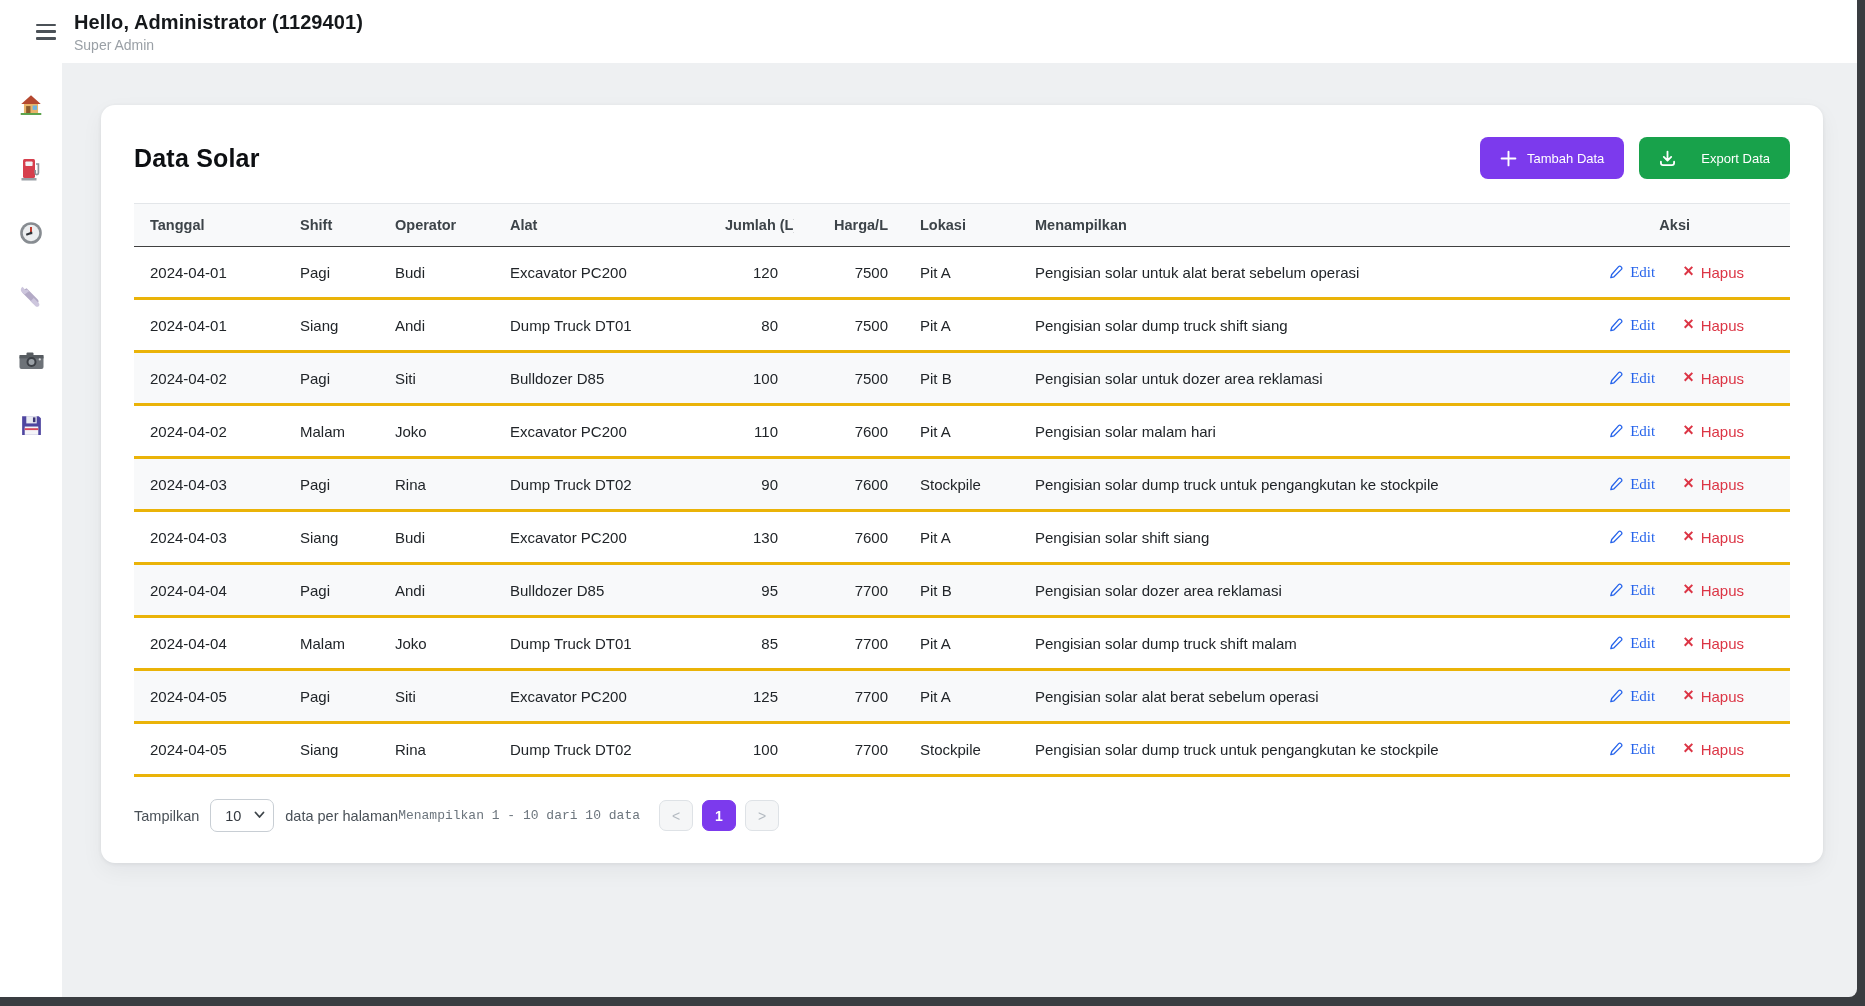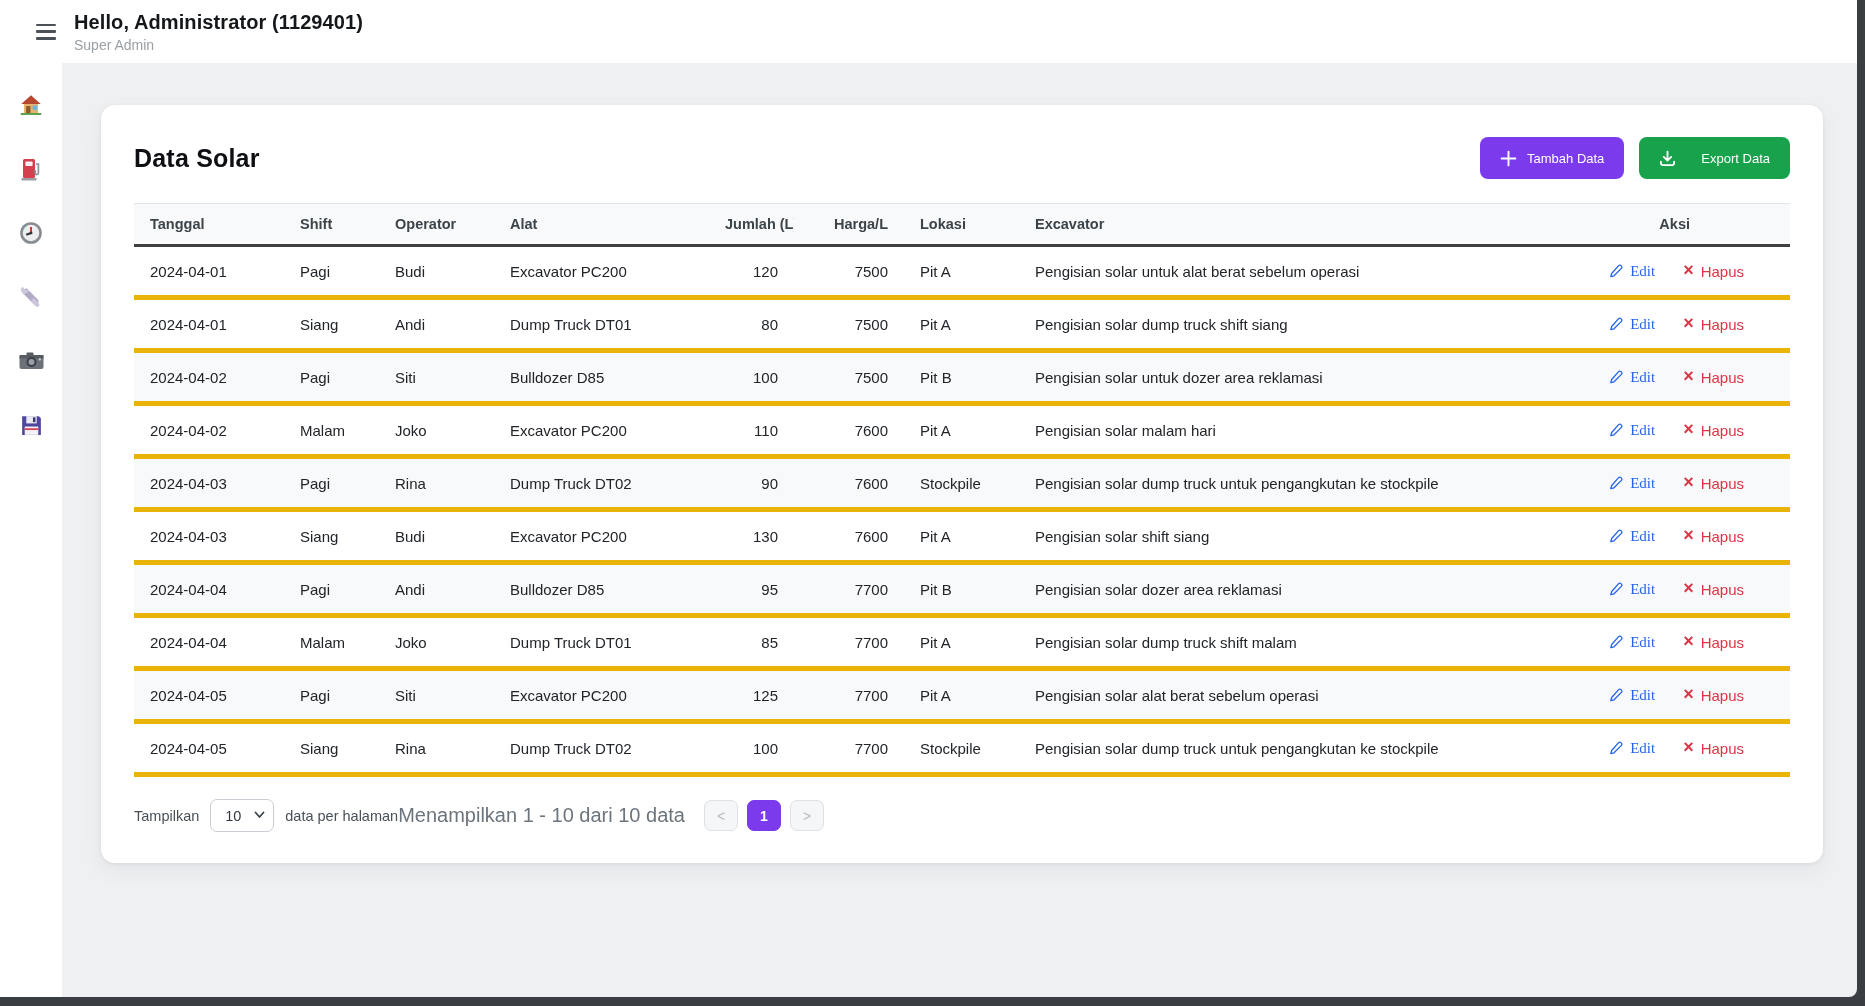--- a/index.html
+++ b/index.html
@@ -34,42 +34,42 @@
     color:#fff; font-size:13px; font-family:inherit; cursor:pointer; }
   .btn-add { background:#7c3aed; }
   .btn-export { background:#18a24b;gap:25px; }
   .btn svg { display:block; }
 
   
   .table { margin-top:22px; width:100%; font-size:15px; color:#212529; }
   .trow, .thead-row { display:grid;
     grid-template-columns:150px 95px 115px 215px 85px 110px 115px 1fr 190px;
     align-items:center; }
-  .thead-row { height:44px; background:#f8f9fa; border-top:1px solid #e3e6e9; border-bottom:3px solid #404040;
+  .thead-row { height:44px; background:#f8f9fa; border-top:1px solid #e3e6e9; border-bottom:1px solid #404040;
     font-weight:700; font-size:14.5px; color:#3d4449; }
-  .trow { height:53px; border-bottom:5px solid #eab308; background:#fff; }
+  .trow { height:53px; border-bottom:3px solid #eab308; background:#fff; }
   .tbody .trow:nth-child(2n+3) { background:#f8f9fa; }
   .td, .th { padding:0 16px; white-space:nowrap; overflow:hidden; }
   .num { text-align:right; }
   .th-aksi { text-align:right; padding-right:100px; }
   .td-aksi { display:flex; justify-content:flex-end; align-items:center; gap:28px; padding-right:46px; }
   .action { display:flex; align-items:center; gap:7px; text-decoration:none; font-size:15px; cursor:pointer; }
   .action.edit { color:#2563eb;font-family:Liberation Serif, serif; }
   .action.hapus { color:#dc3545; }
   .x-glyph { font-size:18px; font-weight:700; line-height:1; transform:translateY(-1px); }
 
   
   .table-footer { margin-top:22px; display:flex; align-items:center; justify-content:flex-start; }
   .perpage { display:flex; align-items:center; gap:11px; font-size:14.5px; color:#495057; }
   .select-wrap { position:relative; }
   select.perpage-select { appearance:none; -webkit-appearance:none; width:64px; height:33px; border:1px solid #c8ced4;
     border-radius:7px; background:#fff; font-family:inherit; font-size:14.5px; color:#343a40; padding:0 16px 0 14px; cursor:pointer; }
   .select-chevron { position:absolute; right:9px; top:12px; pointer-events:none; }
   .pagination { display:flex; align-items:center; gap:9px; }
-  .page-summary { font-size:20px; color:#6c757d; margin-right:10px; }
+  .page-summary { font-size:13px; color:#6c757d; margin-right:10px;font-family:Liberation Mono, monospace; }
   .page-btn { width:34px; height:31px; border-radius:7px; border:1px solid #dee2e6; background:#f5f6f7;
     color:#b3bac1; font-size:14px; font-family:inherit; cursor:pointer; }
   .page-btn.active { background:#7c3aed; border-color:#7c3aed; color:#fff; font-weight:700; }
 </style>
 </head>
 <body>
 
 <div class="viewport">
 
   <div class="topbar">
@@ -161,21 +161,21 @@
 
     <div class="table">
       <div class="thead-row">
         <div class="th">Tanggal</div>
         <div class="th">Shift</div>
         <div class="th">Operator</div>
         <div class="th">Alat</div>
         <div class="th num">Jumlah (L)</div>
         <div class="th num">Harga/L</div>
         <div class="th">Lokasi</div>
-        <div class="th">Excavator</div>
+        <div class="th">Menampilkan</div>
         <div class="th th-aksi">Aksi</div>
       </div>
       <div class="tbody" id="tbody">
   <div class="trow">
     <div class="td">2024-04-01</div>
     <div class="td">Pagi</div>
     <div class="td">Budi</div>
     <div class="td">Excavator PC200</div>
     <div class="td num">120</div>
     <div class="td num">7500</div>

